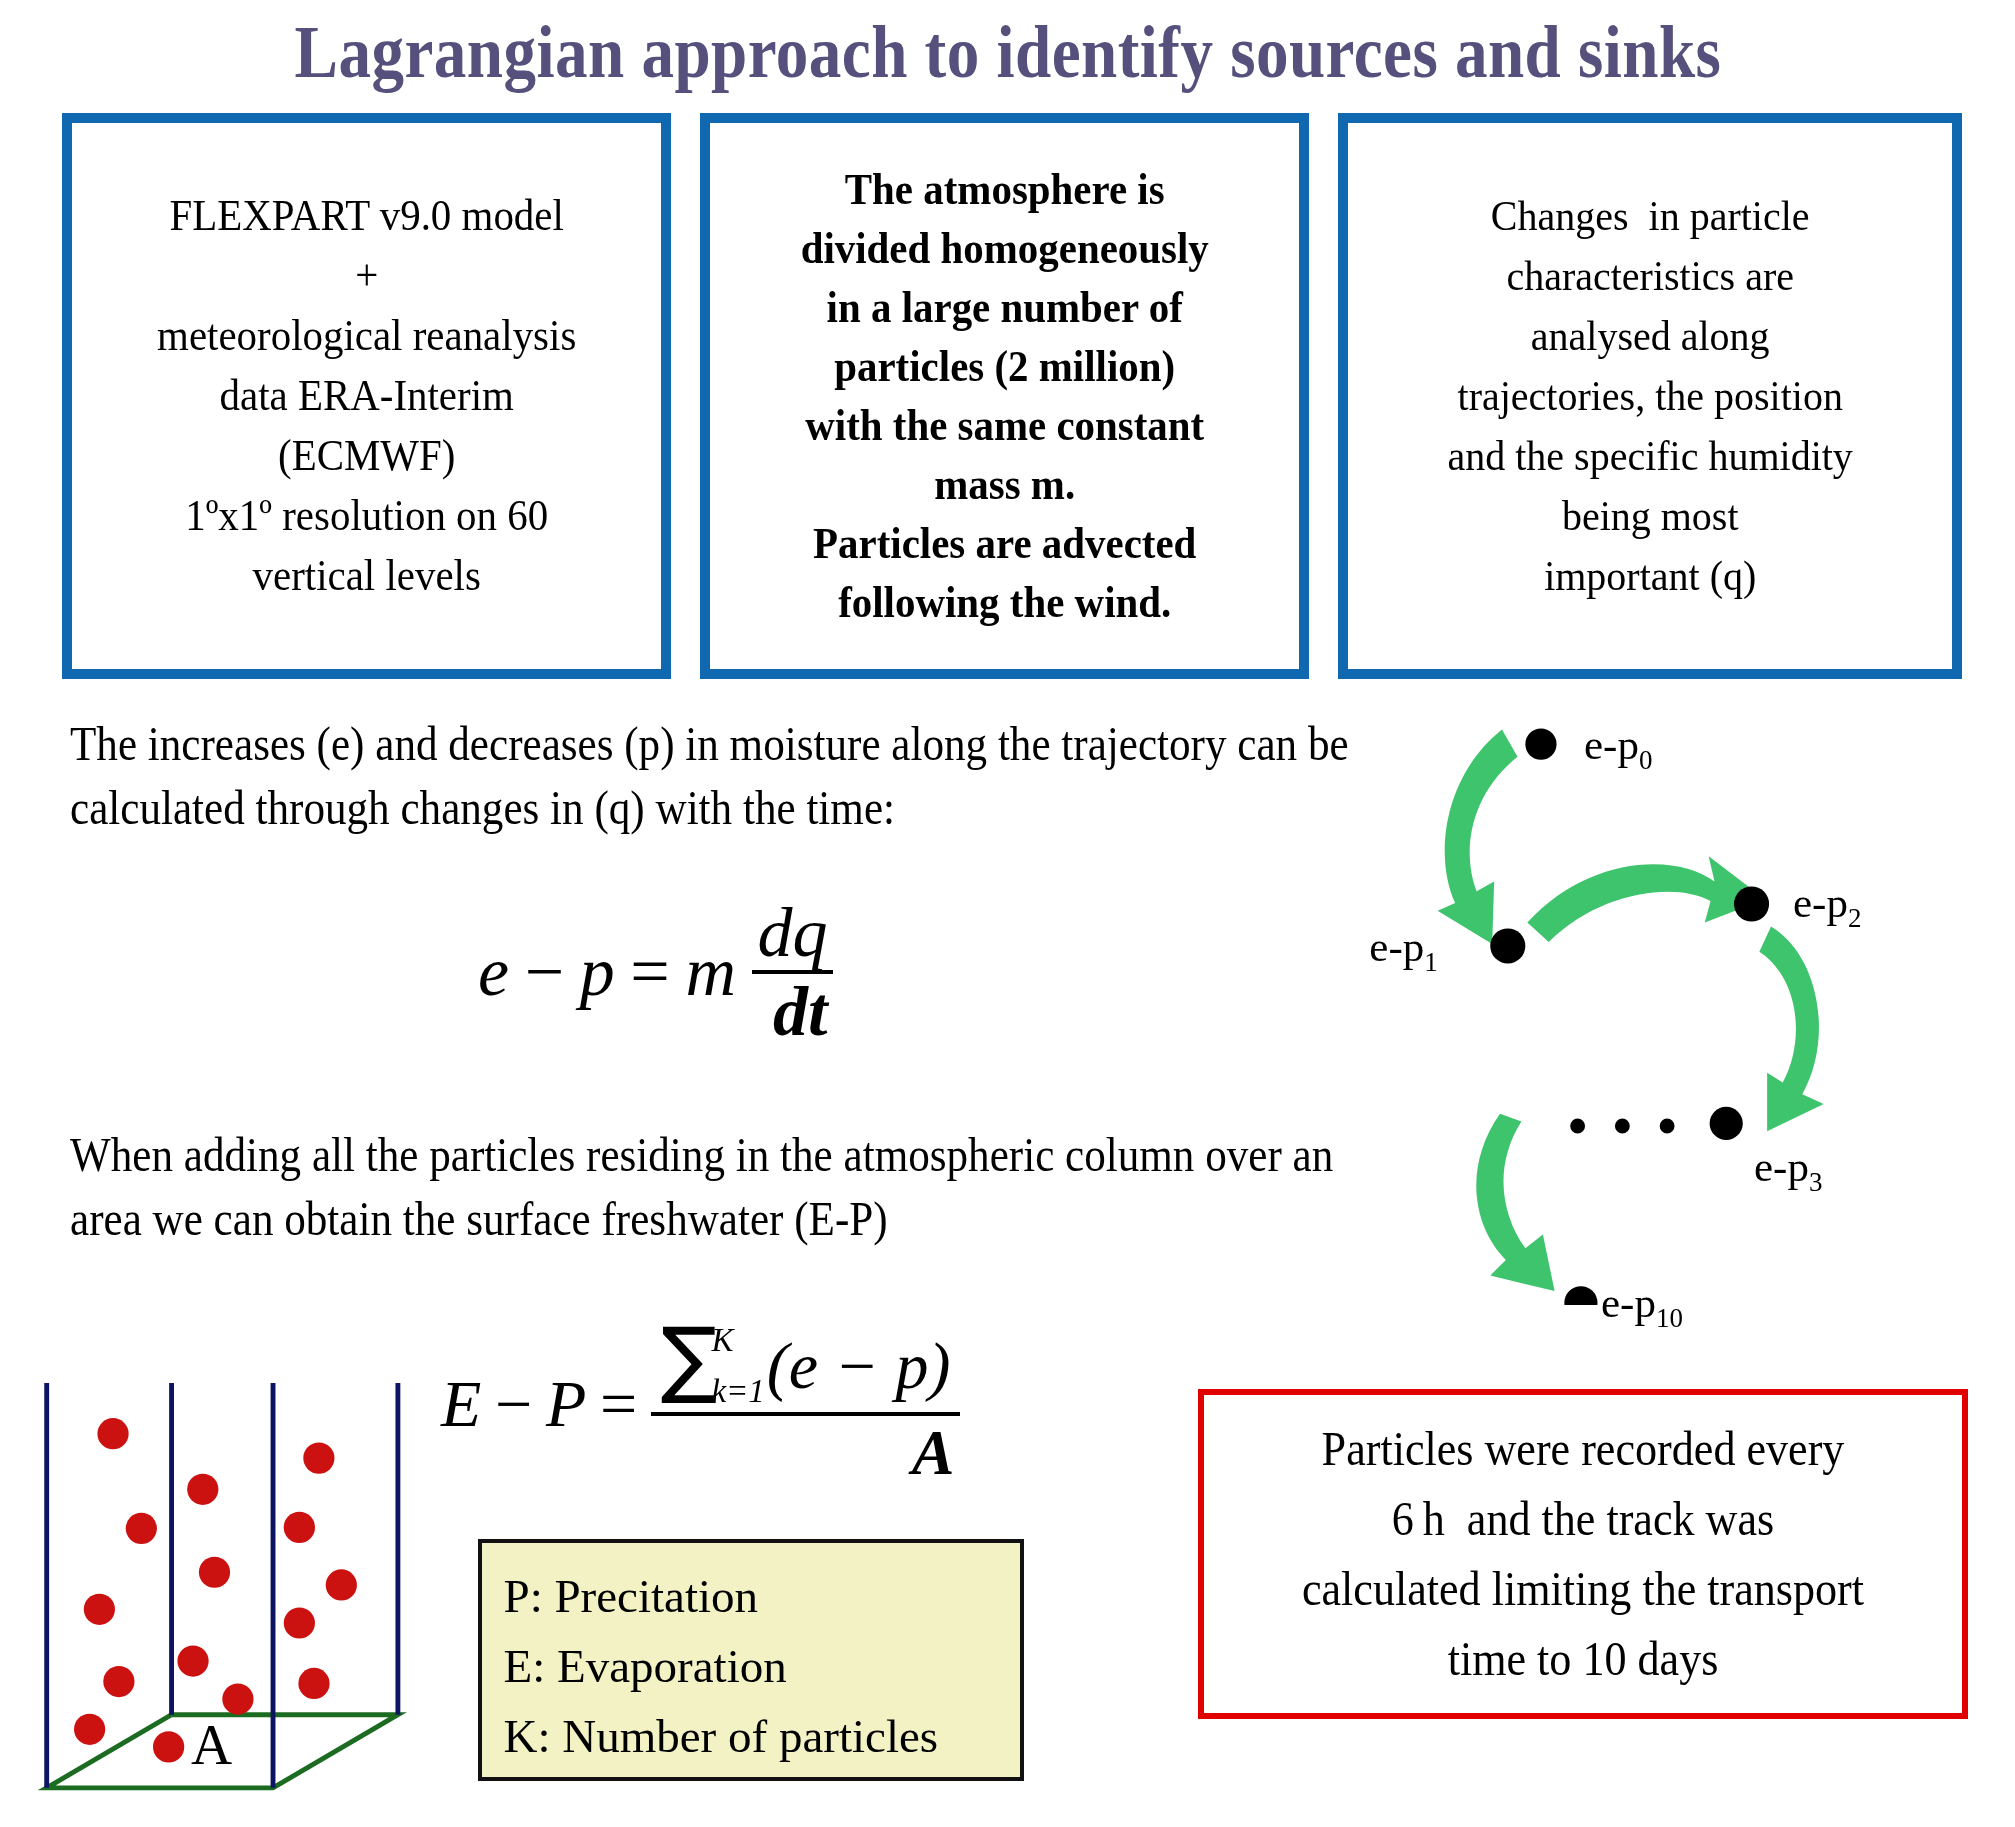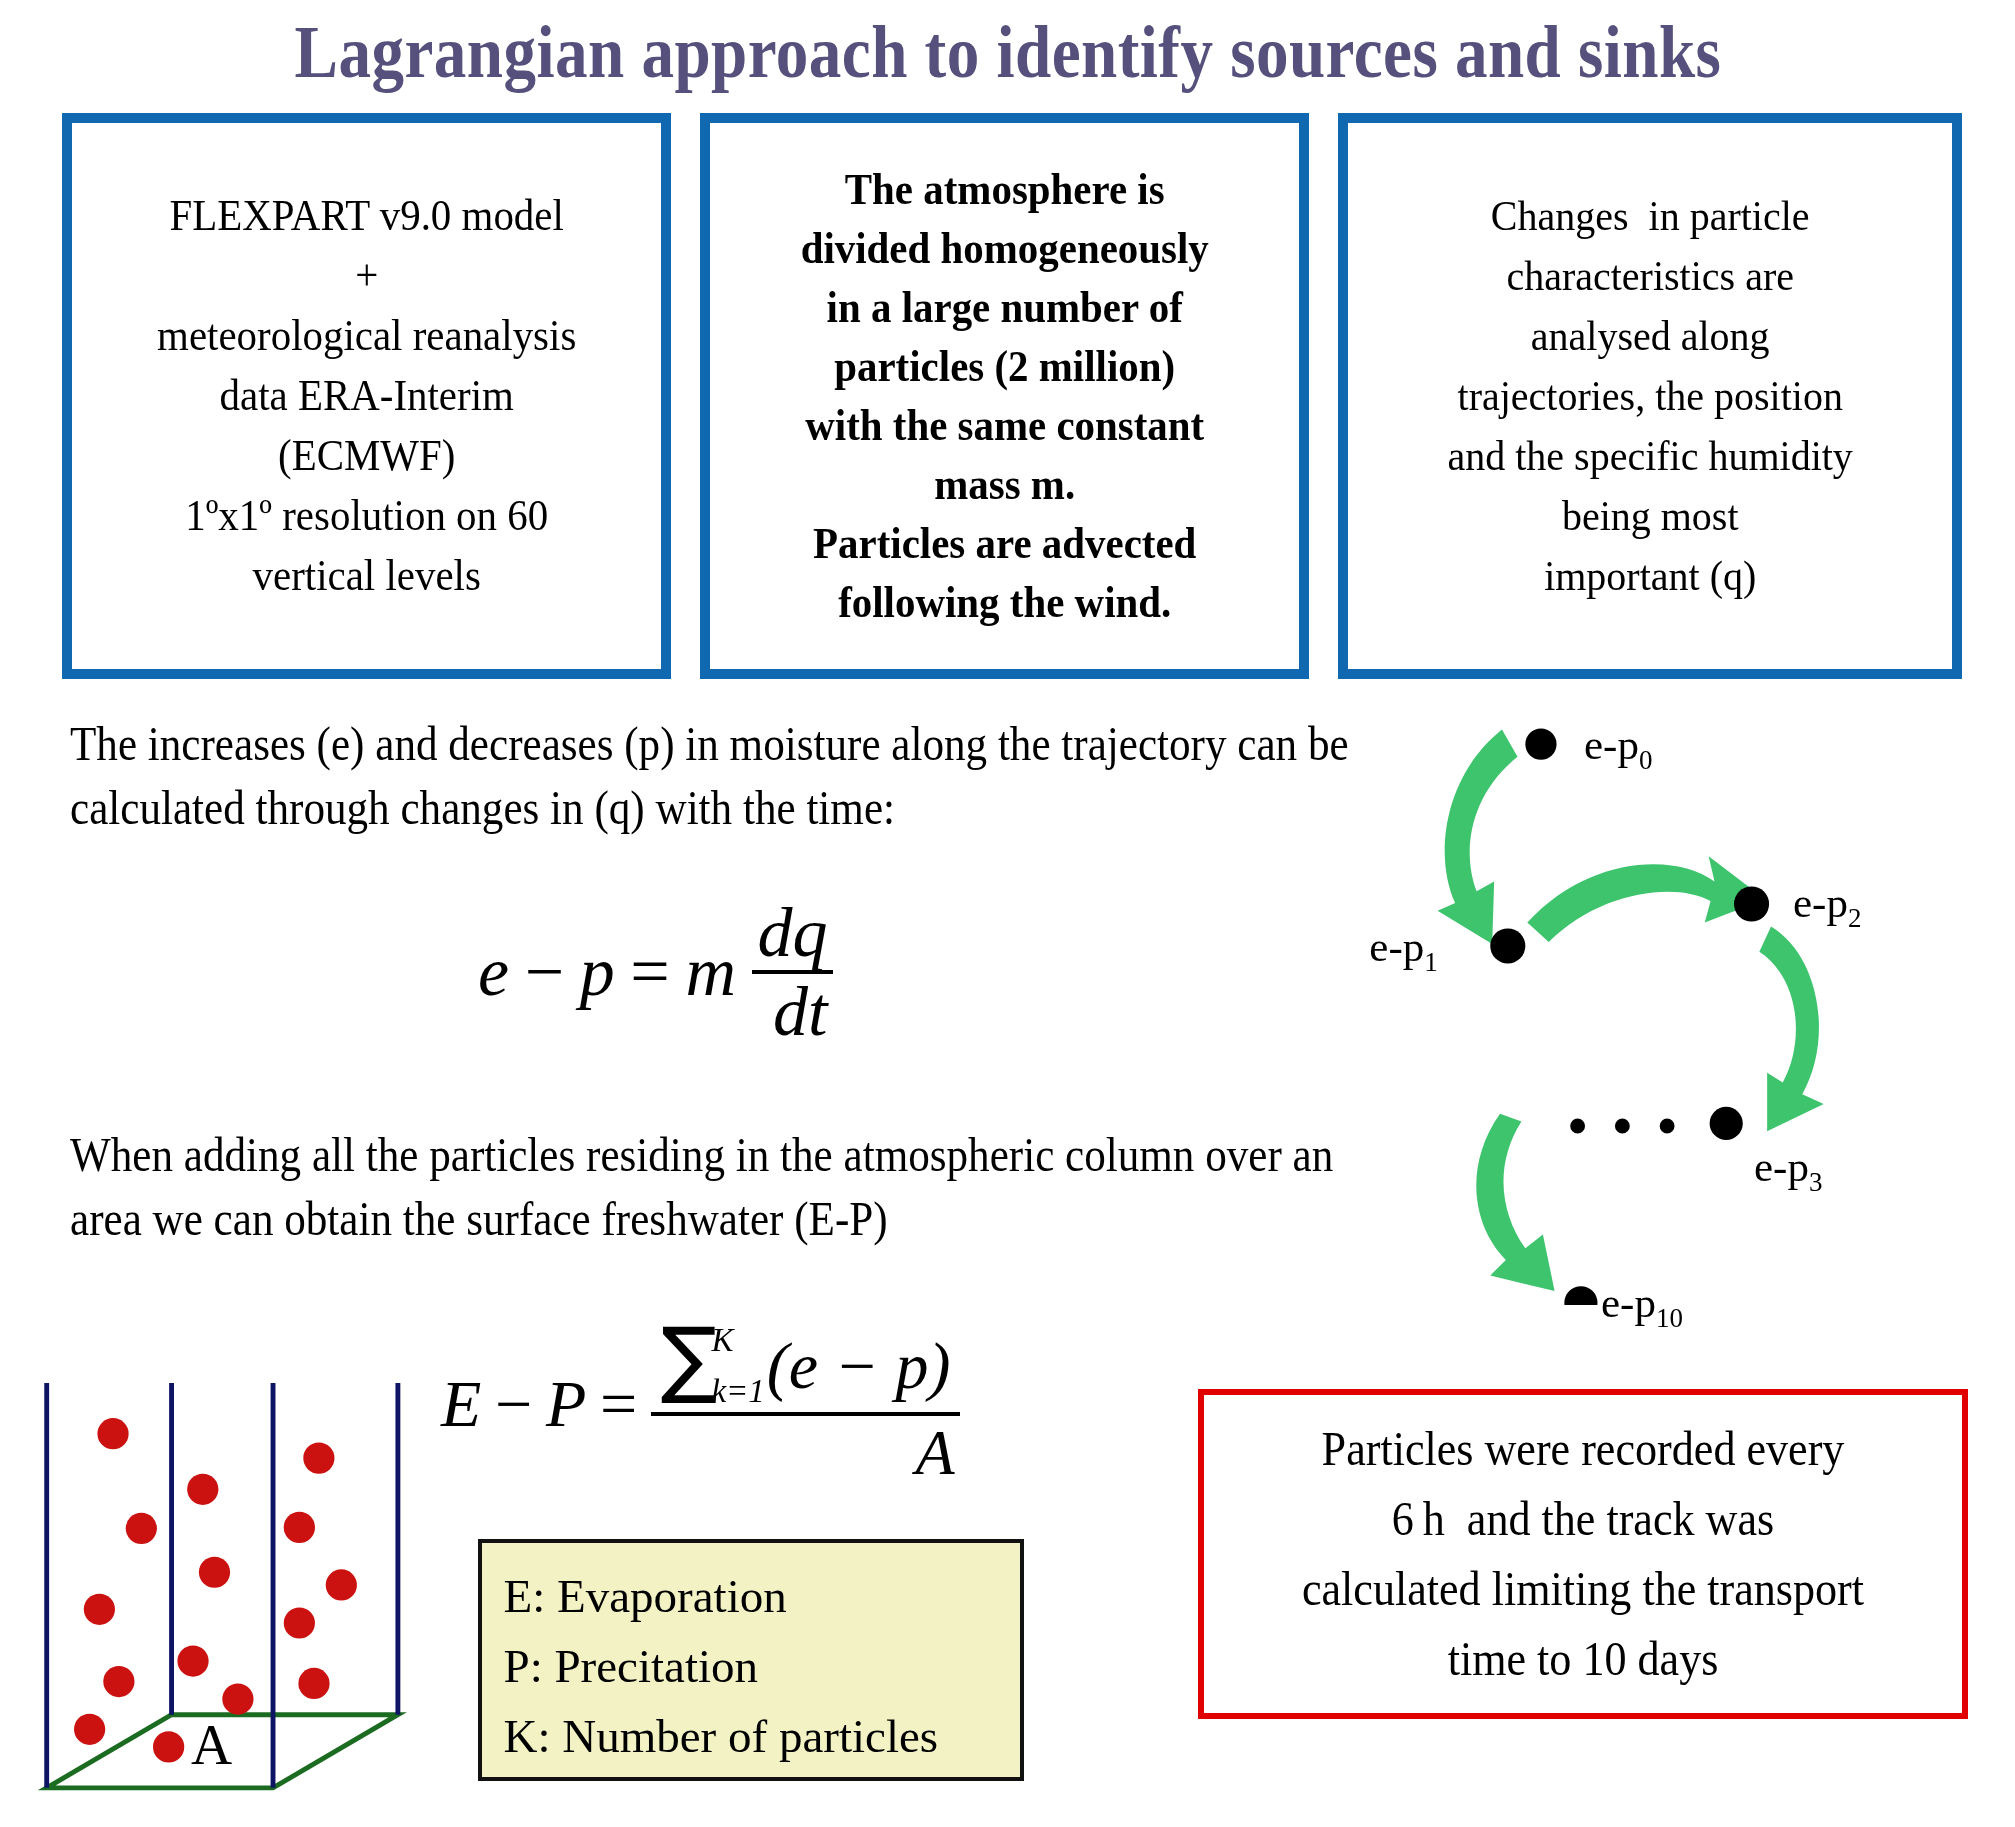--- a/index.html
+++ b/index.html
@@ -98,21 +98,21 @@
     vertical-align: middle;
     line-height: 1.02;
   }
   .frac .num { padding: 0 5.9px 2px 5.9px; }
   .frac .bar {
     display: block;
     width: 100%;
     height: 3.9px;
     background: #000;
   }
-  .frac .den { padding: 2px 5.9px 0 5.9px; }
+  .frac .den { padding: 2px 5.9px 0 5.9px; font-weight: bold; }
 
   
   #eq2 {
     left: 441px;
     top: 1324px;
     font-size: 66px;
     display: flex;
     align-items: center;
     gap: 13.7px;
   }
@@ -314,22 +314,22 @@
           </span>
         </span>
         <span>(e − p)</span>
       </span>
       <span class="bar"></span>
       <span class="den">A</span>
     </span>
   </div>
 
   <div id="legend-box">
+    <div class="line">P: Precitation</div>
     <div class="line">E: Evaporation</div>
-    <div class="line">P: Precitation</div>
     <div class="line">K: Number of particles</div>
   </div>
 
   <div id="red-box">
     <div class="txt">
       <div>Particles were recorded every</div>
       <div>6 h&nbsp; and the track was</div>
       <div>calculated limiting the transport</div>
       <div>time to 10 days</div>
     </div>

